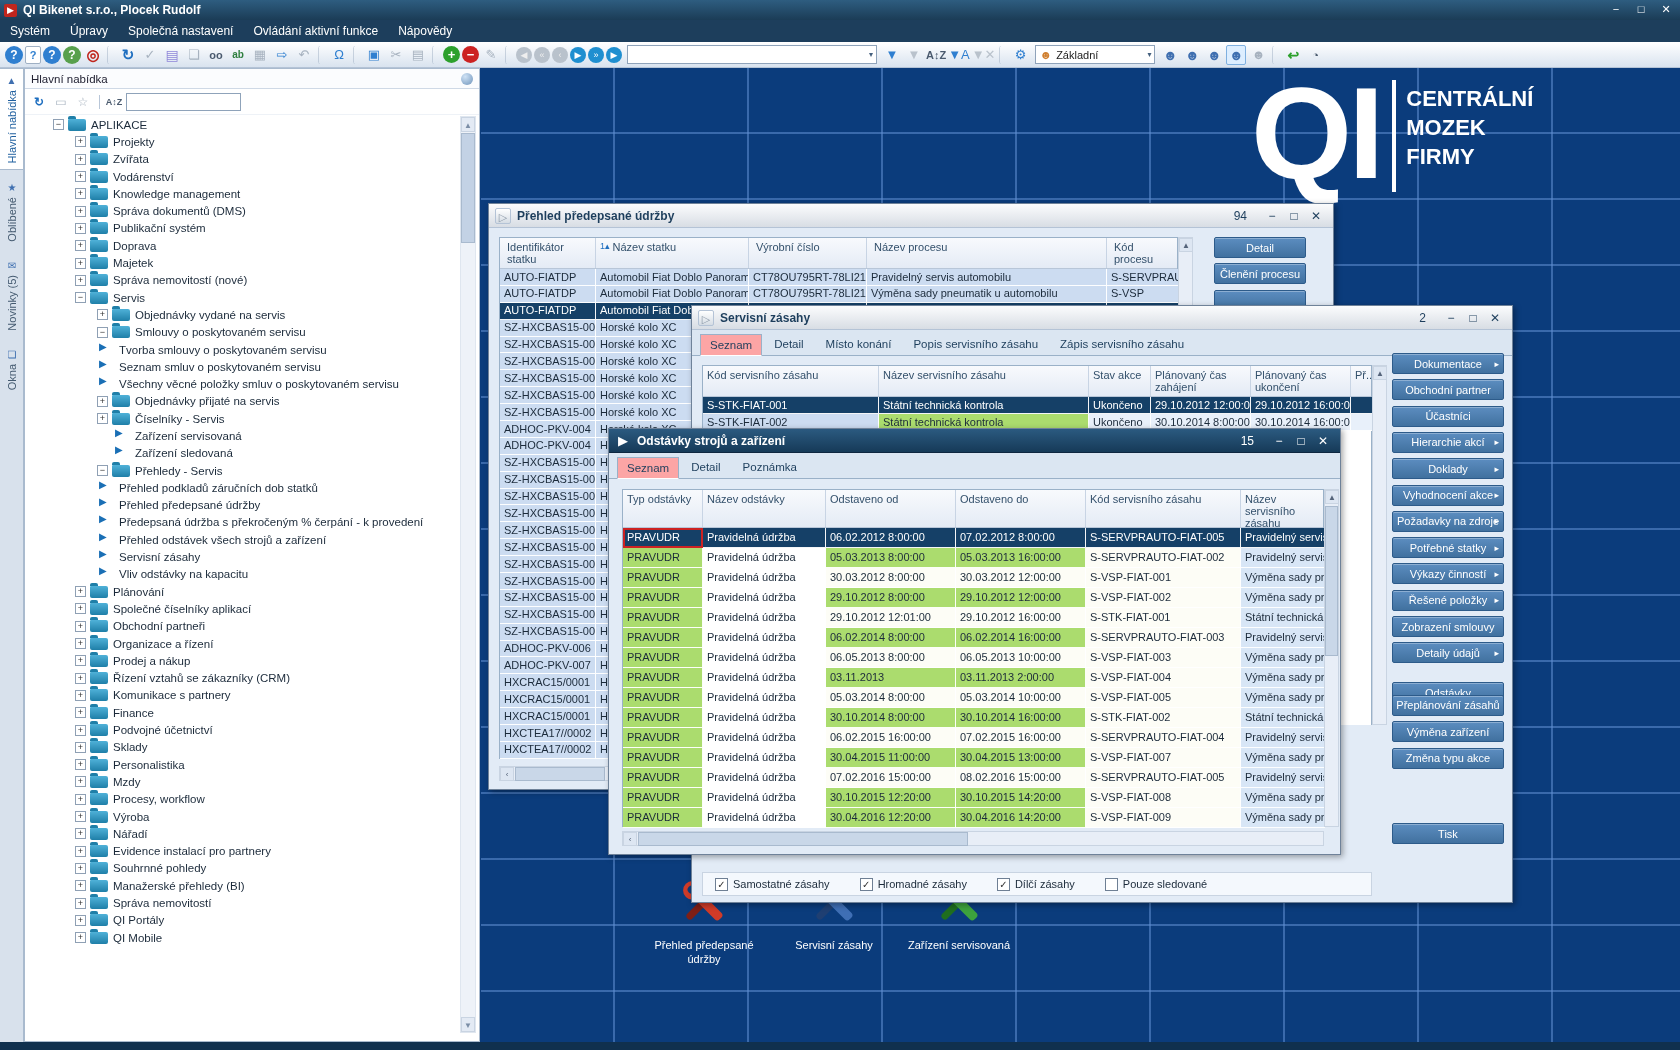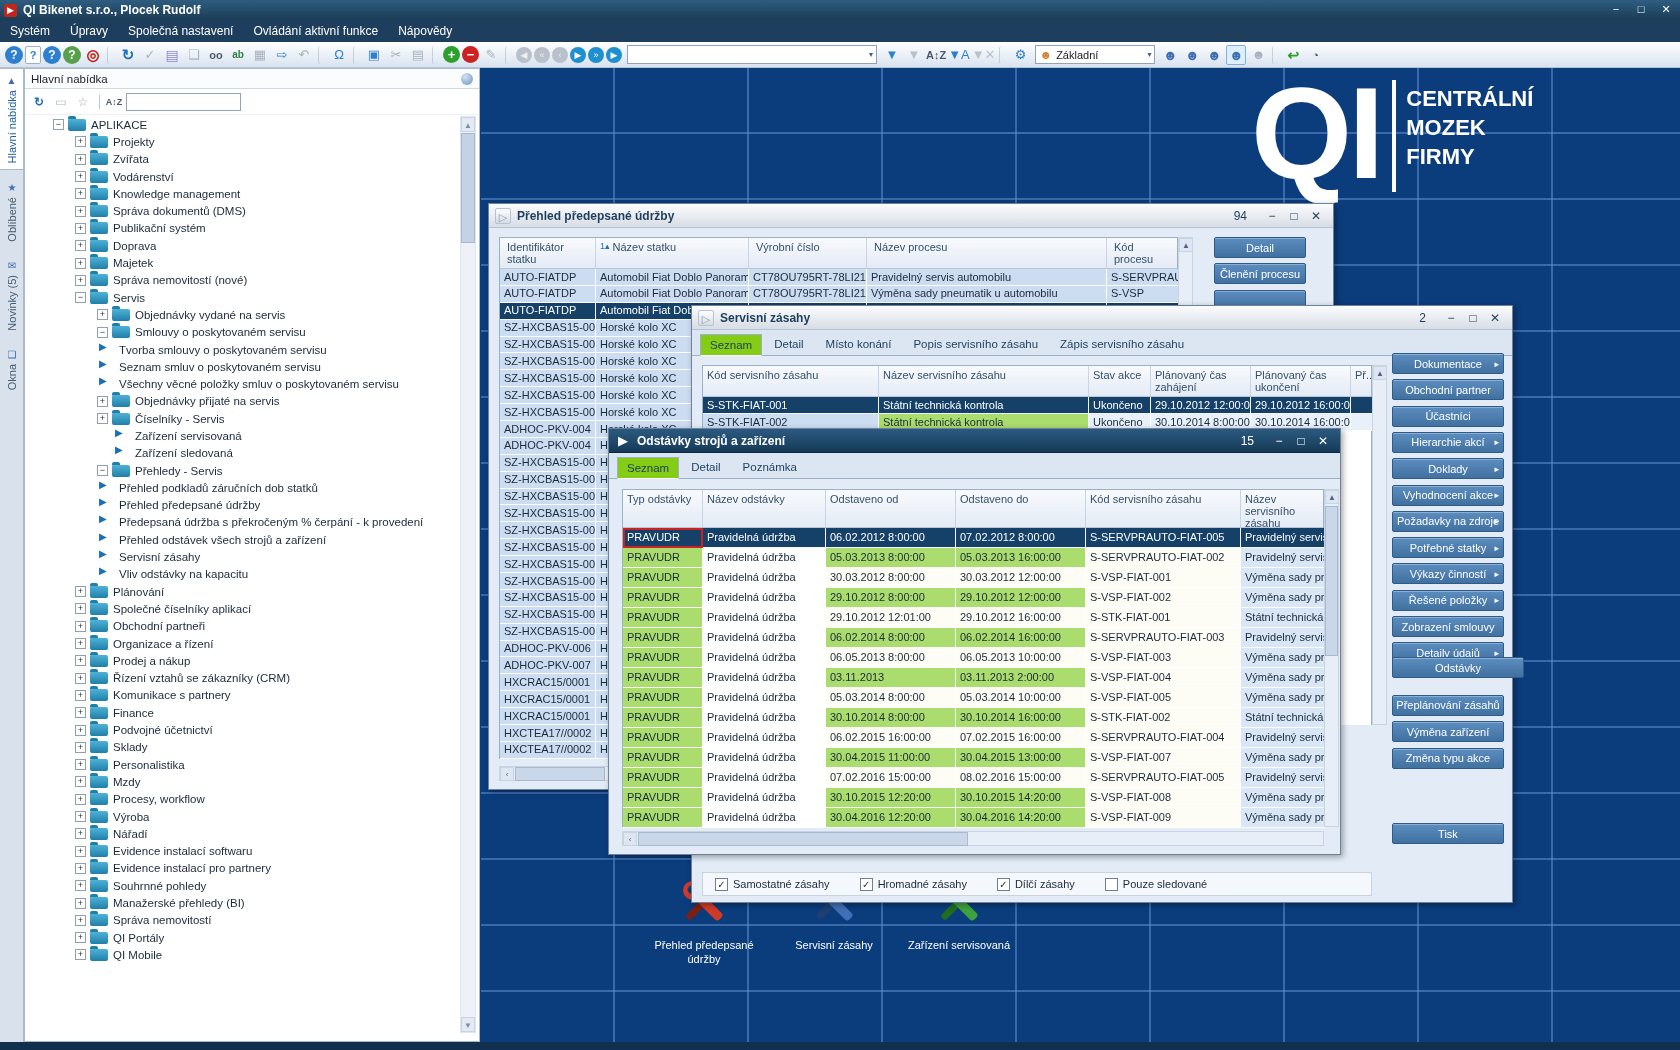--- a/index.html
+++ b/index.html
@@ -112,21 +112,21 @@
     background:linear-gradient(#fff,#d5dce4);border:1px solid #b4c3d6;border-radius:2px;}
   .wtitle .wtext{font-size:12px;font-weight:bold;}
   .wtitle .wnum{margin-left:auto;font-size:12px;padding-right:14px;}
   .wtitle .wbtn{width:22px;text-align:center;font-size:12px;color:#1d3e5c;}
   .win.active .wtitle{background:linear-gradient(#2b5a80,#163a58);color:#fff;border-bottom:1px solid #0e2740;}
   .win.active .wtitle .wico{background:none;border:none;color:#fff;font-size:13px;}
   .win.active .wtitle .wnum{color:#fff;}
   .win.active .wtitle .wbtn{color:#fff;}
   .tabsrow{height:26px;display:flex;align-items:flex-end;padding-left:8px;border-bottom:1px solid #9ab1c8;background:#dbe6f2;}
   .tabsrow .tab{font-size:11.5px;color:#1d3e5c;padding:4px 9px;margin-right:2px;border:1px solid transparent;}
-  .tabsrow .tab.act{background:#84cc16;border:1px solid #9ab1c8;border-bottom:1px solid #fff;margin-bottom:-1px;}
+  .tabsrow .tab.act{background:#fca5a5;border:1px solid #9ab1c8;border-bottom:1px solid #fff;margin-bottom:-1px;}
   .grid{position:absolute;background:#fff;border:1px solid #9ab1c8;}
   .ghead{display:flex;background:linear-gradient(#f8fafd,#e4ebf5);border-bottom:1px solid #b8c6d8;}
   .ghead .th{font-size:11px;color:#33506b;padding:3px 4px;border-right:1px solid #c8d4e4;
     display:flex;align-items:flex-start;white-space:normal;overflow:hidden;}
   .th .badge{color:#1f6fc0;font-size:9px;margin-right:3px;white-space:nowrap;}
   .grow{display:flex;}
   .grow .c{font-size:11px;color:#1b2a3a;padding:1.5px 4px;border-right:1px solid rgba(255,255,255,.95);
     border-bottom:1px solid rgba(255,255,255,.95);white-space:nowrap;overflow:hidden;}
   .grow.sel .c{background:#154067 !important;color:#fff;}
 
@@ -545,25 +545,20 @@
           <span class="tico fold"></span>
           <span class="tlbl">Výroba</span>
         </div>
 
         <div class="trow d1">
           <span class="exp ep"></span>
           <span class="tico fold"></span>
           <span class="tlbl">Nářadí</span>
         </div>
 
-        <div class="trow d1">
-          <span class="exp ep"></span>
-          <span class="tico fold"></span>
-          <span class="tlbl">Evidence instalací softwaru</span>
-        </div>
 
         <div class="trow d1">
           <span class="exp ep"></span>
           <span class="tico fold"></span>
           <span class="tlbl">Evidence instalací pro partnery</span>
         </div>
 
         <div class="trow d1">
           <span class="exp ep"></span>
           <span class="tico fold"></span>
@@ -1067,21 +1062,21 @@
           <div class="sbtn w2btn" style="width: 112px; left: 700px; top: 310px;">
             <span>Zobrazení smlouvy</span>
             <span class="arr"></span>
           </div>
 
           <div class="sbtn w2btn" style="width: 112px; left: 700px; top: 336.3px;">
             <span>Detaily údajů</span>
             <span class="arr">▸</span>
           </div>
 
-          <div class="sbtn w2btn" style="width: 132px; left: 700px; top: 351px;">
+          <div class="sbtn w2btn" style="width: 112px; left: 700px; top: 376px;">
             <span>Odstávky</span>
             <span class="arr"></span>
           </div>
 
           <div class="sbtn w2btn" style="width: 112px; left: 700px; top: 388.9px;">
             <span>Přeplánování zásahů</span>
             <span class="arr"></span>
           </div>
 
           <div class="sbtn w2btn" style="width: 112px; left: 700px; top: 415.2px;">

